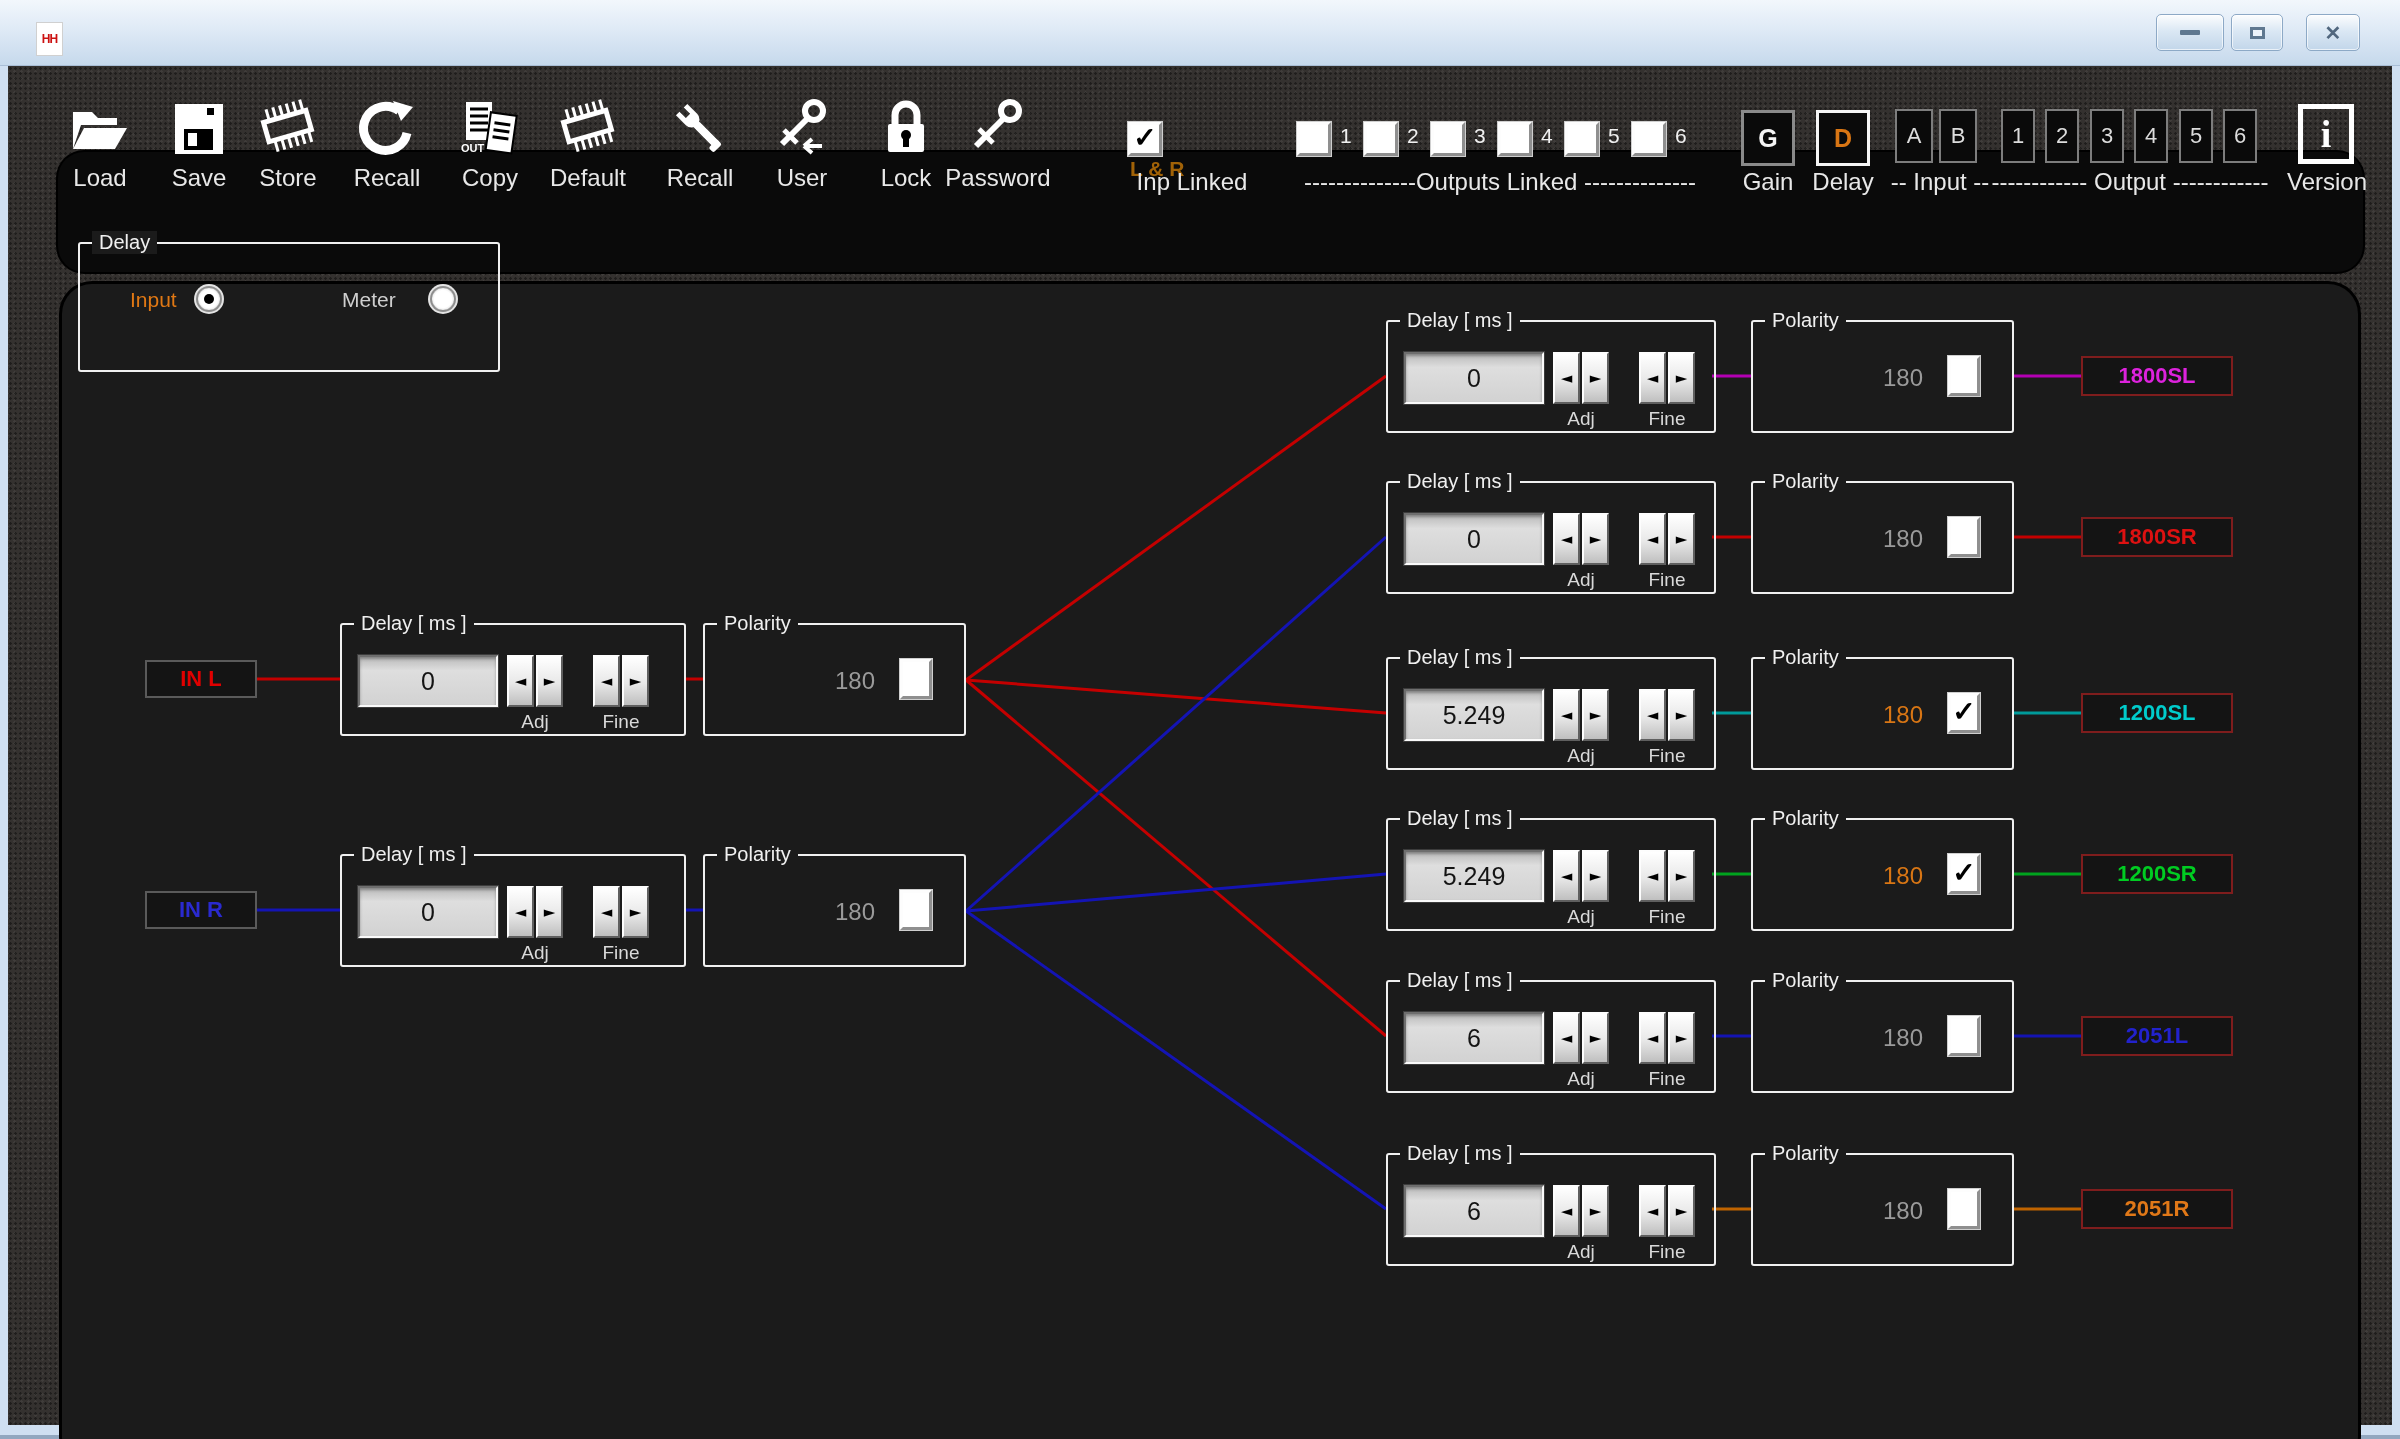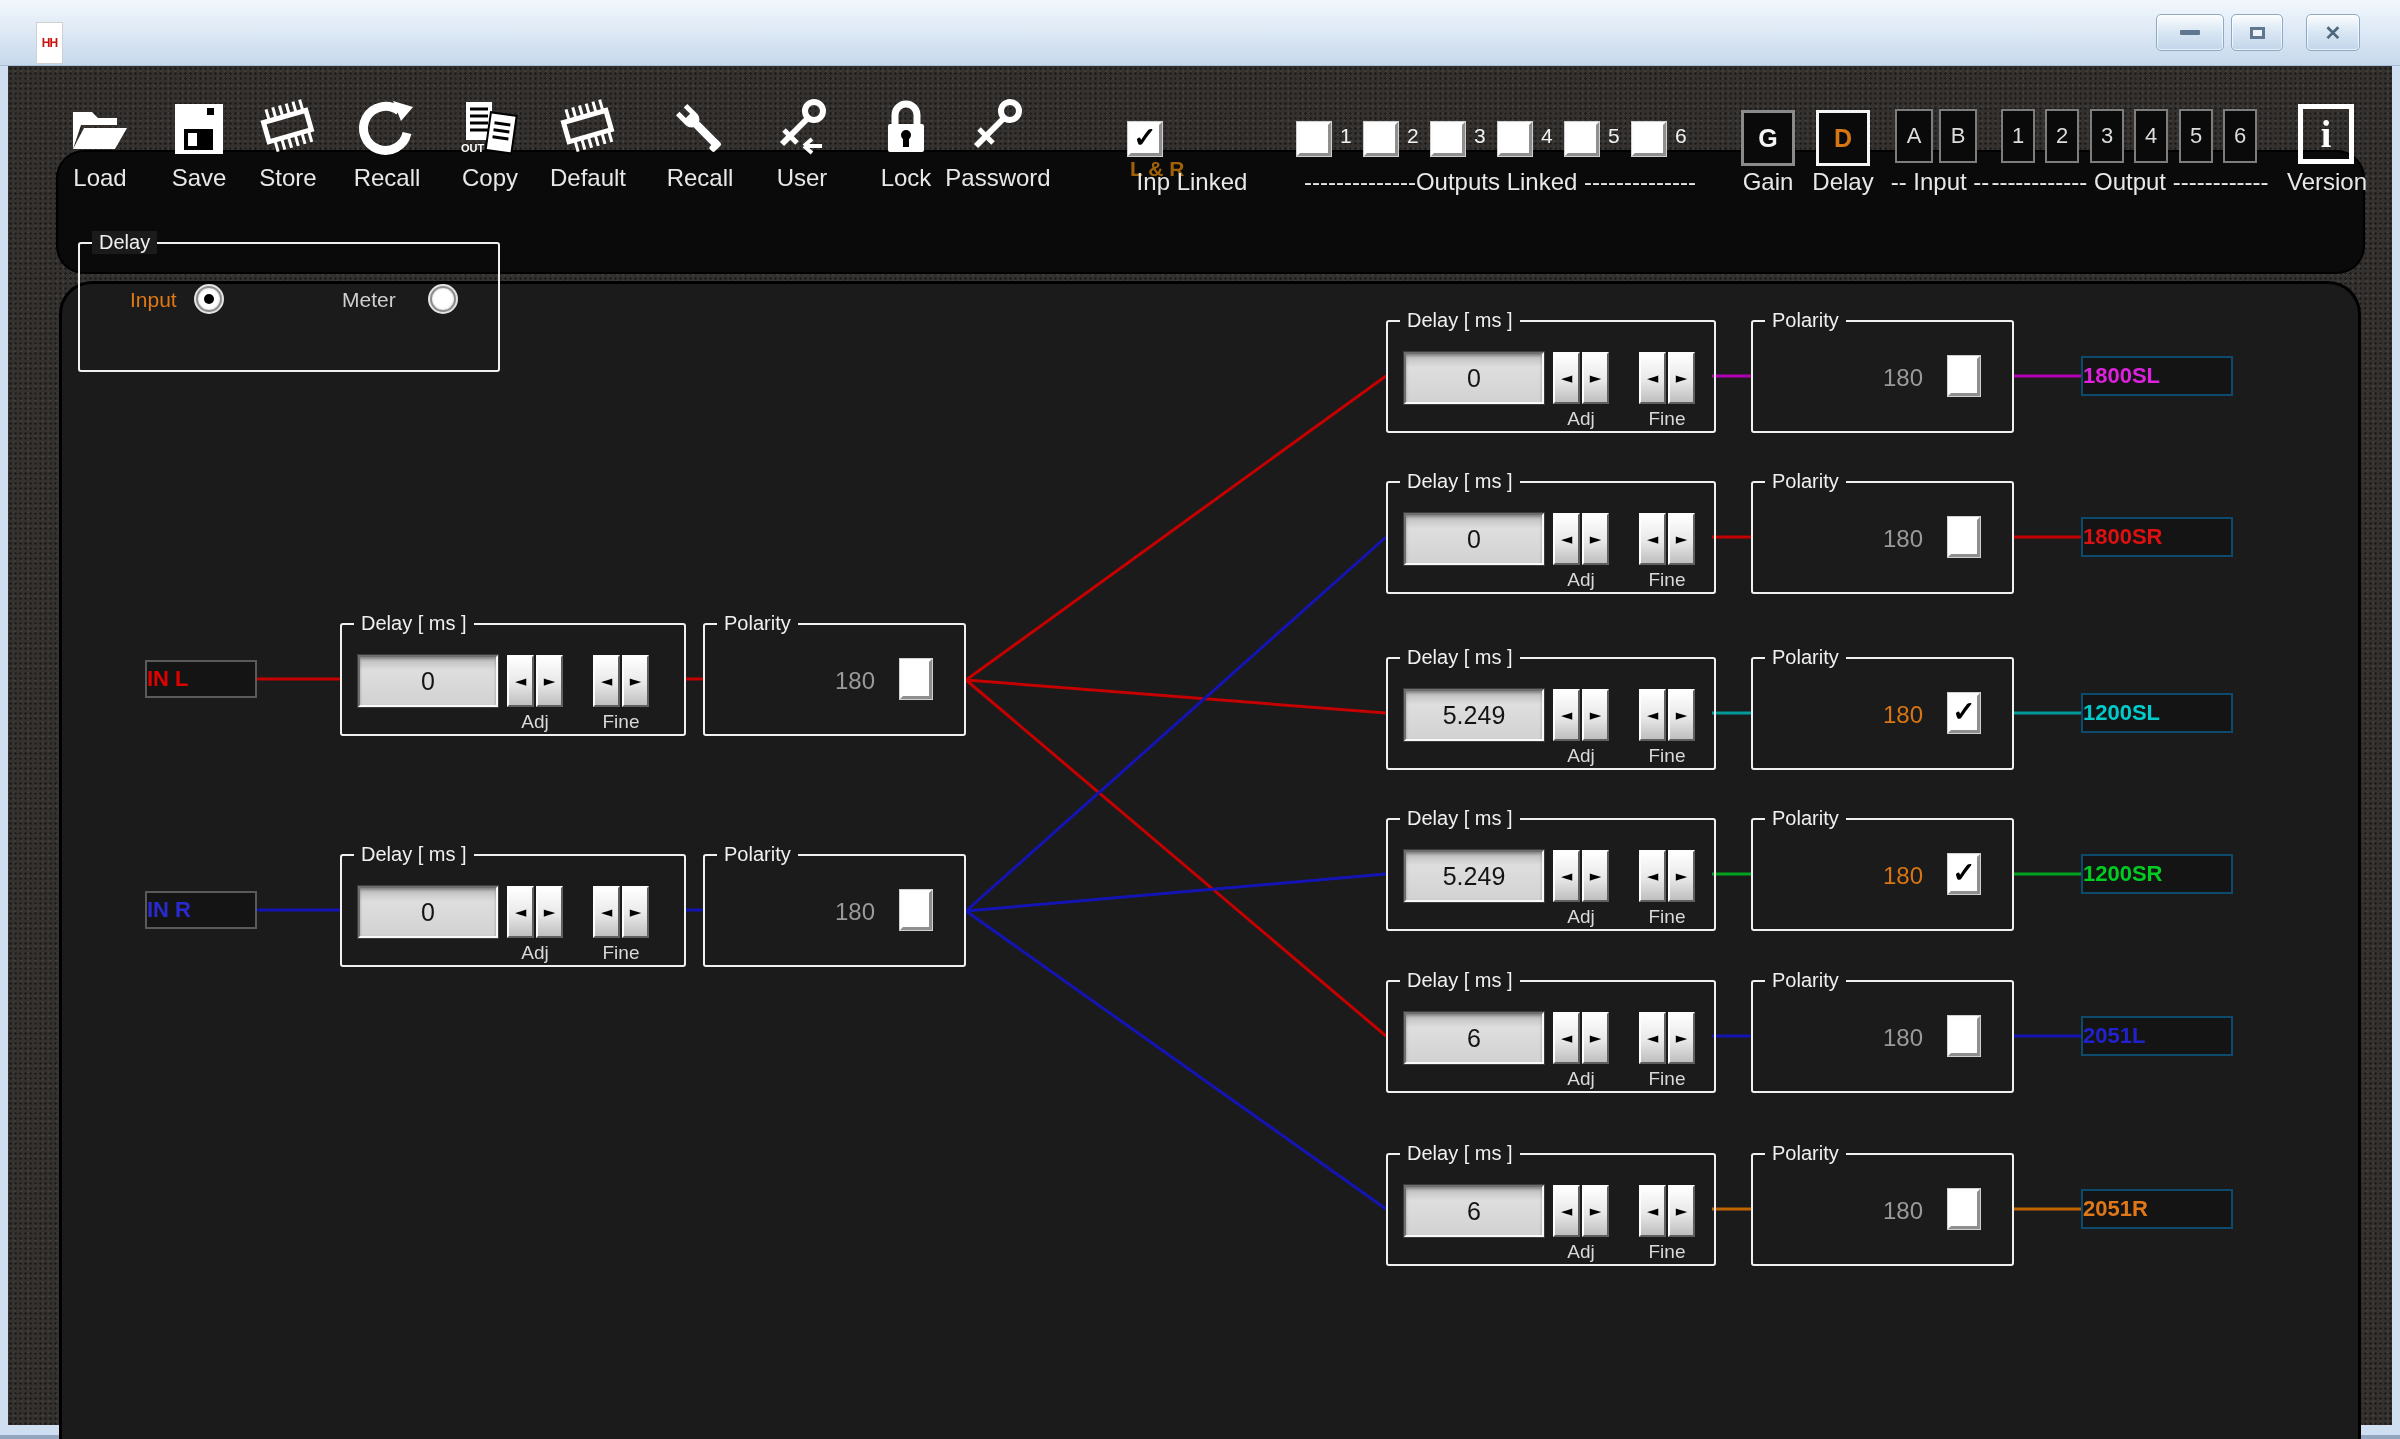--- a/index.html
+++ b/index.html
@@ -9,21 +9,21 @@
     background:#cfdff1;
     position:relative;
   }
   
   .titlebar {
     position:absolute; left:0; top:0; right:0; height:66px;
     background:linear-gradient(#f2f7fc,#dfeaf6 45%,#c6d9ec);
     border-bottom:1px solid #a9bed6;
   }
   .app-icon {
-    position:absolute; left:36px; top:22px; width:27px; height:42px;
+    position:absolute; left:36px; top:22px; width:27px; height:34px;
     background:#fff; border:1px solid #d0d0d0;
     display:flex; align-items:center; justify-content:center;
     color:#cc1111; font-size:12px; font-weight:bold; letter-spacing:-1px;
   }
   .title-text {
     position:absolute; left:76px; top:0; height:66px; line-height:66px;
     font-size:22px; color:#5c6671;
   }
   .winbtn {
     position:absolute; top:14px; height:37px; border-radius:5px;
@@ -112,22 +112,22 @@
     border:2px solid; border-color:#fdfdfd #5f5f5f #5f5f5f #fdfdfd;
     display:flex; align-items:center; justify-content:center;
     color:#000; font-size:15px; font-family:"DejaVu Sans", sans-serif;
   }
   .spin-label { position:absolute; top:86px; width:56px; text-align:center; font-size:19px; color:#d9d9d9; }
   .spin-label.adj { left:165px; } .spin-label.fine { left:251px; }
   .pol-value { position:absolute; left:80px; top:42px; width:90px; text-align:right; font-size:24px; color:#9a9a9a; }
   .group.checked .pol-value { color:#d97614; }
   .pol-check { left:195px; top:34px; width:32px; height:40px; }
   .io-box {
-    position:absolute; border:2px solid #0c4a6e; background:#141414; z-index:2;
-    display:flex; align-items:center; font-size:22px; font-weight:bold;
+    position:absolute; border:2px solid #7f1d1d; background:#141414; z-index:2;
+    display:flex; align-items:center; justify-content:center; font-size:22px; font-weight:bold;
   }
   .radio {
     position:absolute; width:22px; height:22px; border-radius:50%;
     background:radial-gradient(#ffffff 55%,#c8c8c8);
     box-shadow:0 0 0 2px #8d8d8d, 0 0 0 4px #e4e4e4;
   }
   .radio.checked::after {
     content:""; position:absolute; left:50%; top:50%; width:10px; height:10px;
     transform:translate(-50%,-50%); background:#000; border-radius:50%;
   }

